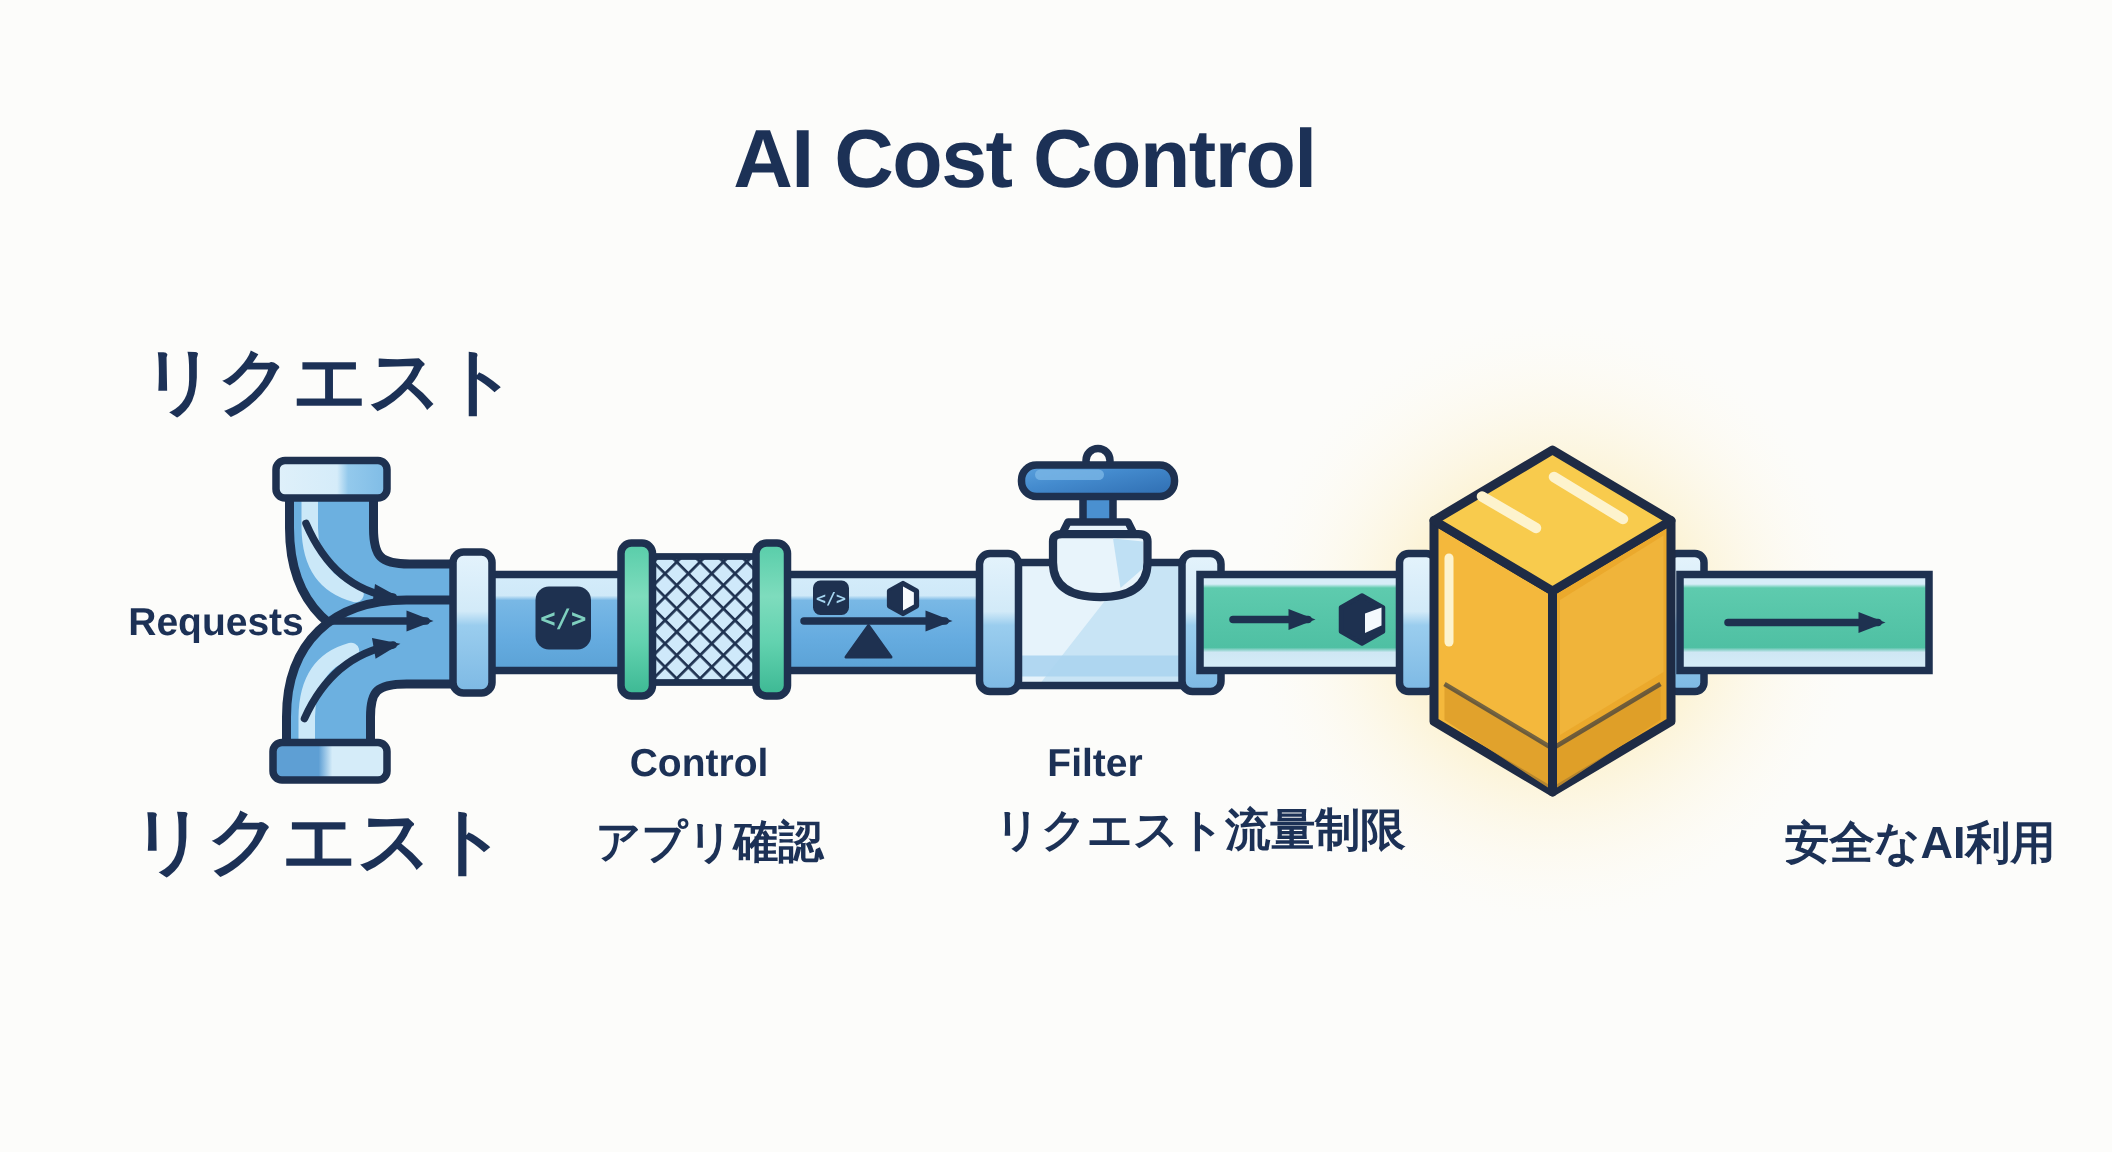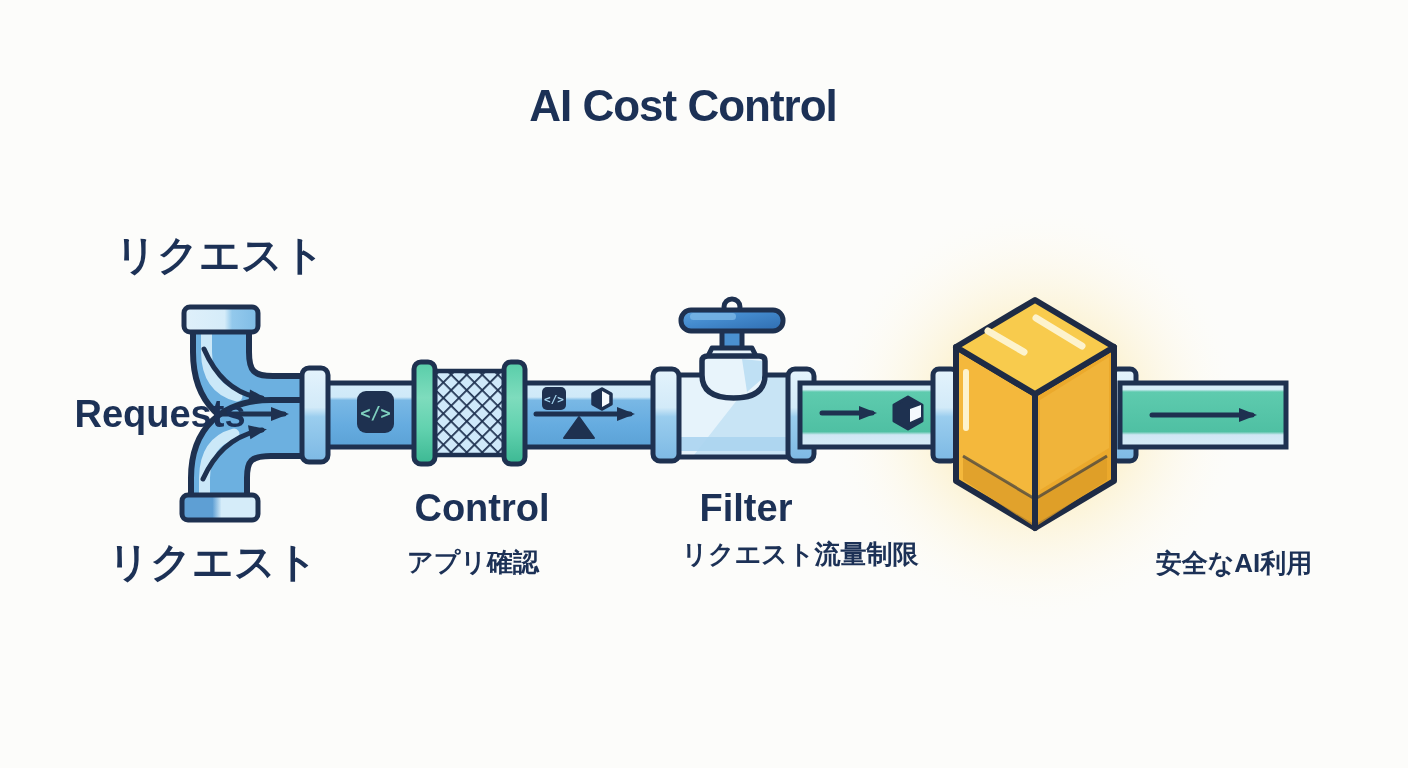--- a/index.html
+++ b/index.html
@@ -5,24 +5,24 @@
   html,body{margin:0;padding:0;background:#ffffff;}
   .stage{
     position:relative;width:1408px;height:768px;overflow:hidden;
     background:#fcfcfa;
     font-family:"Liberation Sans","DejaVu Sans",sans-serif;
     color:#1c3156;
   }
   .stage svg{position:absolute;left:0;top:0;}
   .lbl{position:absolute;transform:translate(-50%,-50%);white-space:nowrap;
        font-weight:bold;color:#1c3156;line-height:1;}
-  .title{font-size:44px;letter-spacing:-1px;}
-  .jp-big{font-size:41px;}
-  .jp-cap{font-size:26px;}
-  .en{font-size:38px;margin-left:16px;}
+  .title{font-size:55px;letter-spacing:-1px;}
+  .jp-big{font-size:49px;}
+  .jp-cap{font-size:30px;}
+  .en{font-size:26px;}
   .glyph{font-family:"DejaVu Sans Mono",monospace;font-weight:bold;}
 </style>
 </head>
 <body>
 
 <div class="stage">
 
   <svg width="1408" height="768" viewBox="0 0 1408 768">
     <defs>
       <linearGradient id="flangeGrad" x1="0" y1="0" x2="0" y2="1">
@@ -176,15 +176,15 @@
   </svg>
 
   <div class="lbl title" style="left:683px;top:106px;">AI Cost Control</div>
   <div class="lbl jp-big" style="left:220px;top:255px;">リクエスト</div>
   <div class="lbl en" style="left:144px;top:414px;">Requests</div>
   <div class="lbl jp-big" style="left:213px;top:562px;">リクエスト</div>
   <div class="lbl en" style="left:466px;top:508px;">Control</div>
   <div class="lbl jp-cap" style="left:473px;top:562px;">アプリ確認</div>
   <div class="lbl en" style="left:730px;top:508px;">Filter</div>
   <div class="lbl jp-cap" style="left:800px;top:554px;">リクエスト流量制限</div>
-  <div class="lbl jp-cap" style="left:1234px;top:563px;">安全なAI利用</div>
+  <div class="lbl jp-cap" style="left:1280px;top:563px;">安全なAI利用</div>
 
 </div>
 
 </body></html>

